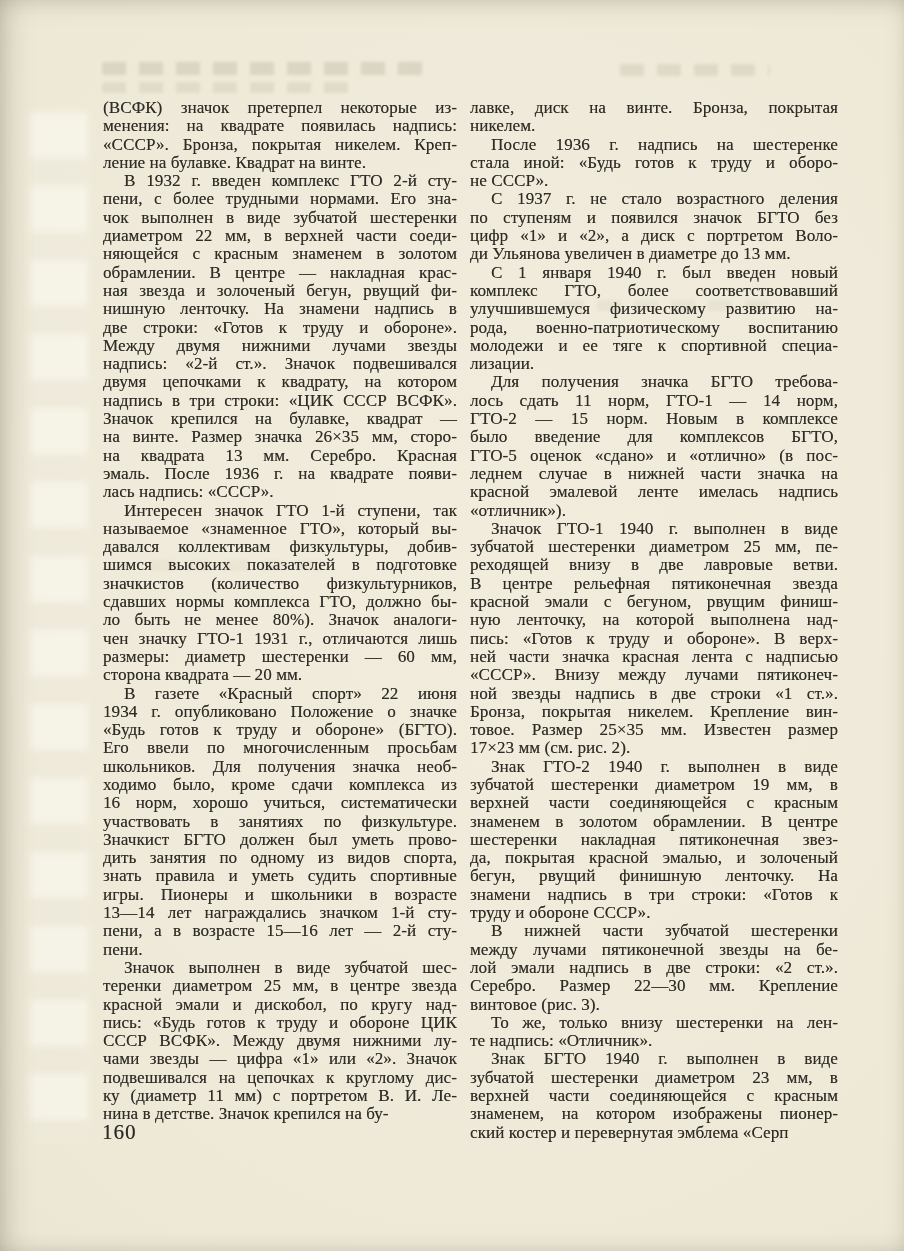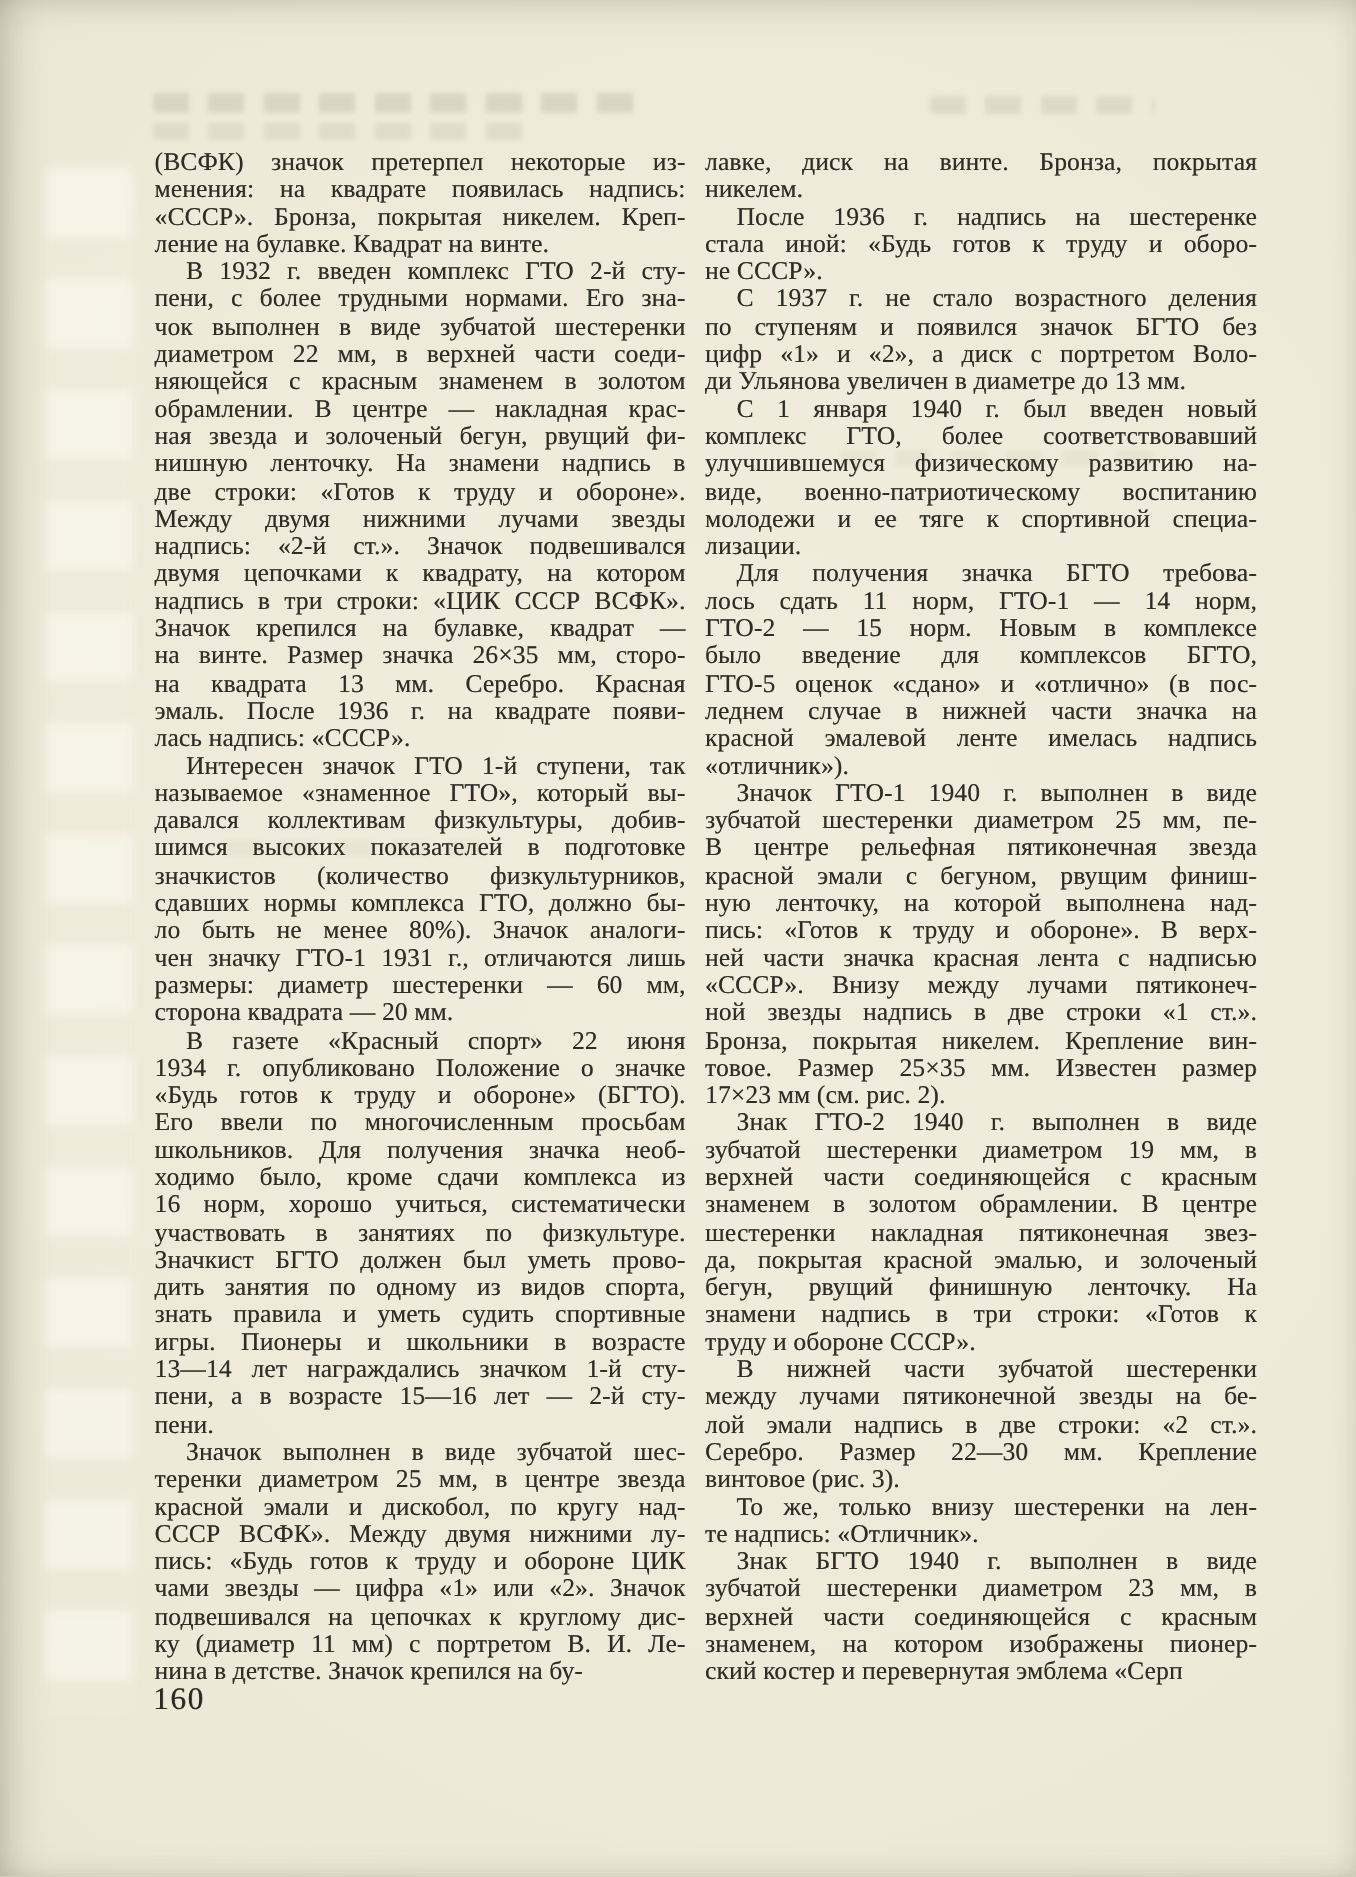--- a/index.html
+++ b/index.html
@@ -164,22 +164,22 @@
           <div class="line">знать правила и уметь судить спортивные</div>
           <div class="line">игры. Пионеры и школьники в возрасте</div>
           <div class="line">13—14 лет награждались значком 1-й сту-</div>
           <div class="line">пени, а в возрасте 15—16 лет — 2-й сту-</div>
           <div class="line last">пени.</div>
         </div>
         <div class="para">
           <div class="line indent">Значок выполнен в виде зубчатой шес-</div>
           <div class="line">теренки диаметром 25 мм, в центре звезда</div>
           <div class="line">красной эмали и дискобол, по кругу над-</div>
+          <div class="line">пись: «Будь готов к труду и обороне ЦИК</div>
           <div class="line">СССР ВСФК». Между двумя нижними лу-</div>
-          <div class="line">пись: «Будь готов к труду и обороне ЦИК</div>
           <div class="line">чами звезды — цифра «1» или «2». Значок</div>
           <div class="line">подвешивался на цепочках к круглому дис-</div>
           <div class="line">ку (диаметр 11 мм) с портретом В. И. Ле-</div>
           <div class="line last">нина в детстве. Значок крепился на бу-</div>
         </div>
       </div>
     <div class="col right" id="col-right">
         <div class="para">
           <div class="line">лавке, диск на винте. Бронза, покрытая</div>
           <div class="line last">никелем.</div>
@@ -192,37 +192,38 @@
         <div class="para">
           <div class="line indent">С 1937 г. не стало возрастного деления</div>
           <div class="line">по ступеням и появился значок БГТО без</div>
           <div class="line">цифр «1» и «2», а диск с портретом Воло-</div>
           <div class="line last">ди Ульянова увеличен в диаметре до 13 мм.</div>
         </div>
         <div class="para">
           <div class="line indent">С 1 января 1940 г. был введен новый</div>
           <div class="line">комплекс ГТО, более соответствовавший</div>
           <div class="line">улучшившемуся физическому развитию на-</div>
-          <div class="line">виде, военно-патриотическому воспитанию</div>
+          <div class="line">рода, военно-патриотическому воспитанию</div>
           <div class="line">молодежи и ее тяге к спортивной специа-</div>
           <div class="line last">лизации.</div>
         </div>
         <div class="para">
           <div class="line indent">Для получения значка БГТО требова-</div>
           <div class="line">лось сдать 11 норм, ГТО-1 — 14 норм,</div>
           <div class="line">ГТО-2 — 15 норм. Новым в комплексе</div>
           <div class="line">было введение для комплексов БГТО,</div>
           <div class="line">ГТО-5 оценок «сдано» и «отлично» (в пос-</div>
           <div class="line">леднем случае в нижней части значка на</div>
           <div class="line">красной эмалевой ленте имелась надпись</div>
           <div class="line last">«отличник»).</div>
         </div>
         <div class="para">
           <div class="line indent">Значок ГТО-1 1940 г. выполнен в виде</div>
           <div class="line">зубчатой шестеренки диаметром 25 мм, пе-</div>
+          <div class="line">реходящей внизу в две лавровые ветви.</div>
           <div class="line">В центре рельефная пятиконечная звезда</div>
           <div class="line">красной эмали с бегуном, рвущим финиш-</div>
           <div class="line">ную ленточку, на которой выполнена над-</div>
           <div class="line">пись: «Готов к труду и обороне». В верх-</div>
           <div class="line">ней части значка красная лента с надписью</div>
           <div class="line">«СССР». Внизу между лучами пятиконеч-</div>
           <div class="line">ной звезды надпись в две строки «1 ст.».</div>
           <div class="line">Бронза, покрытая никелем. Крепление вин-</div>
           <div class="line">товое. Размер 25×35 мм. Известен размер</div>
           <div class="line last">17×23 мм (см. рис. 2).</div>

